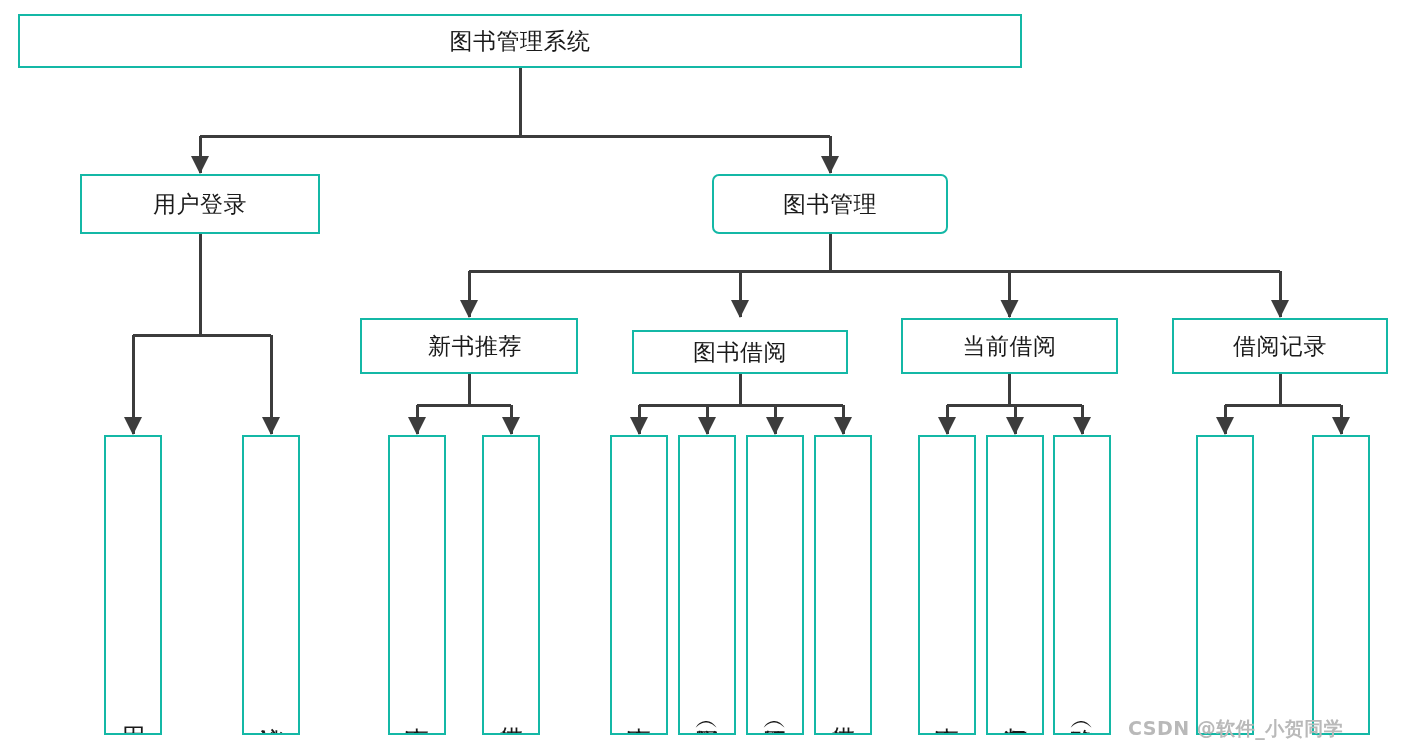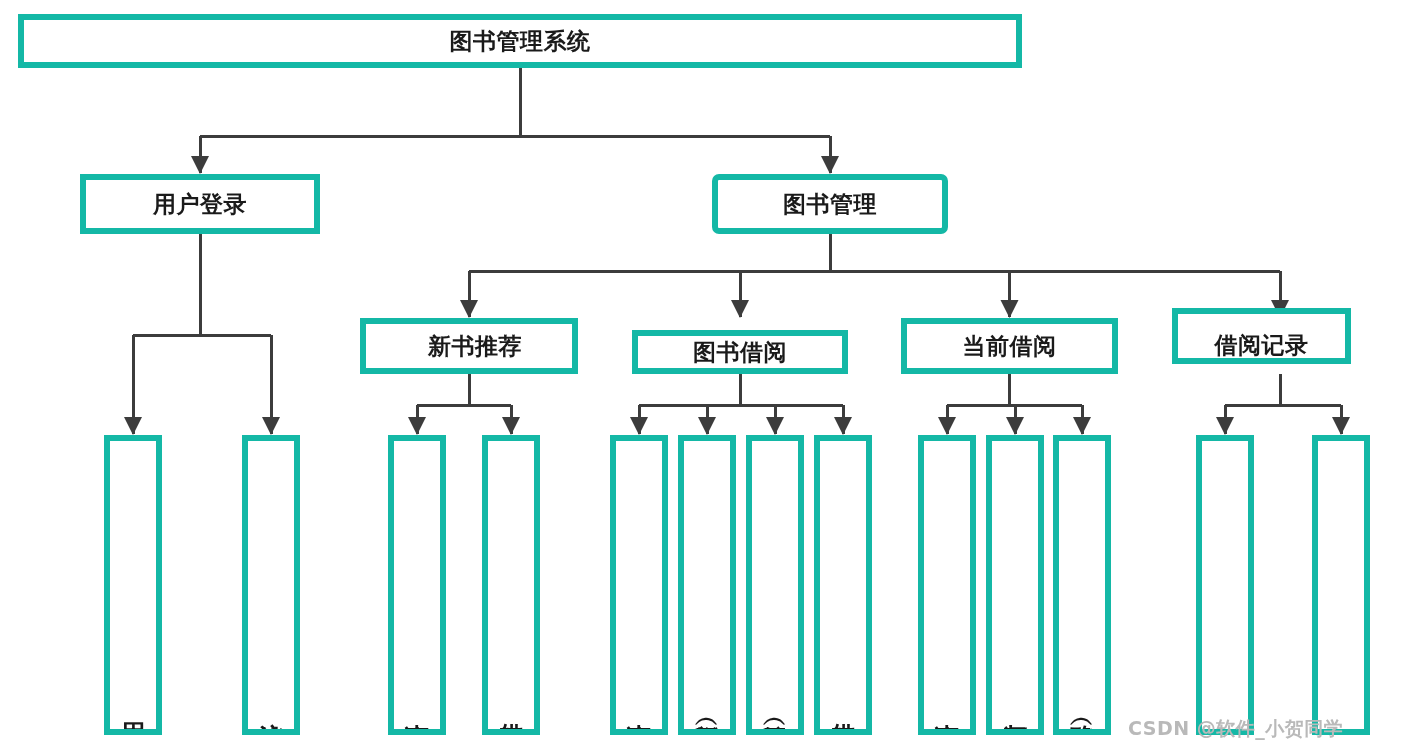--- a/index.html
+++ b/index.html
@@ -23,26 +23,25 @@
     left: 0;
     top: 0;
     width: 1405px;
     height: 747px;
     pointer-events: none;
   }
   .node {
     position: absolute;
     box-sizing: border-box;
     background: #ffffff;
-    border: 6px solid #14b8a6;
+    border: 2px solid #14b8a6;
     display: flex;
     align-items: center;
     justify-content: center;
     overflow: hidden;
-    font-weight: bold;
   }
   .node .label {
     color: #1a1a1a;
     line-height: 1.08;
     white-space: pre;
     text-align: center;
     letter-spacing: 0.5px;
   }
   .node.horizontal .label {
     writing-mode: horizontal-tb;
@@ -146,21 +145,21 @@
       </div>
       <div class="node horizontal" style="left: 360px; top: 318px; width: 218px; height: 56px; padding-left: 12px;">
         <span class="label">新书推荐</span>
       </div>
       <div class="node horizontal" style="left: 632px; top: 330px; width: 216px; height: 44px;">
         <span class="label">图书借阅</span>
       </div>
       <div class="node horizontal" style="left: 901px; top: 318px; width: 217px; height: 56px;">
         <span class="label">当前借阅</span>
       </div>
-      <div class="node horizontal" style="left: 1172px; top: 308px; width: 179px; height: 56px; align-items: flex-end;">
+      <div class="node horizontal" style="left: 1172px; top: 318px; width: 216px; height: 56px;">
         <span class="label">借阅记录</span>
       </div>
       <div class="node vertical" style="left: 104px; top: 435px; width: 58px; height: 300px;">
         <span class="label">用户登录</span>
       </div>
       <div class="node vertical" style="left: 242px; top: 435px; width: 58px; height: 300px;">
         <span class="label">注销登录</span>
       </div>
       <div class="node vertical" style="left: 388px; top: 435px; width: 58px; height: 300px;">
         <span class="label">查询图书</span>

